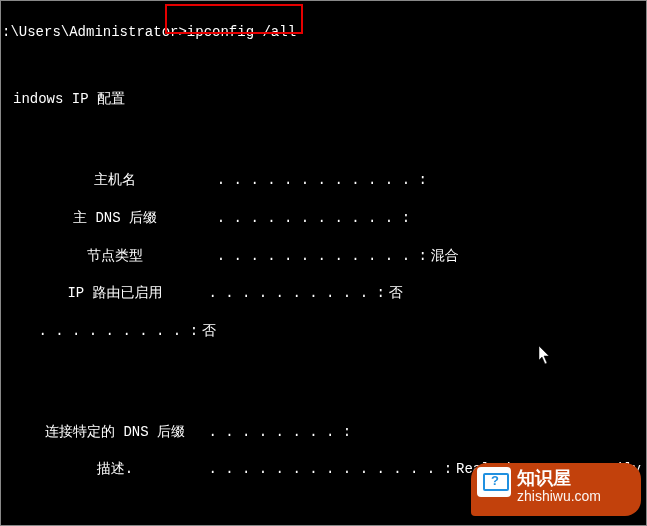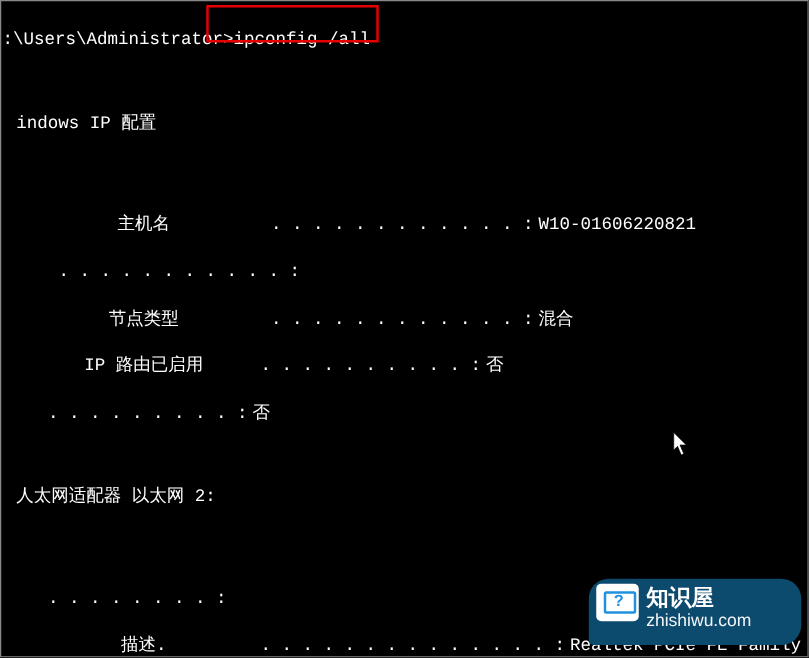--- a/index.html
+++ b/index.html
@@ -65,21 +65,21 @@
   }
   .watermark {
     position: absolute;
     right: 6px;
     bottom: 10px;
     display: flex;
     align-items: center;
     gap: 8px;
   }
   .wm-bubble {
-    background: #0c4a6e;
+    background: #c2410c;
     border-radius: 16px 16px 16px 4px;
     padding: 6px 14px 10px 46px;
     position: relative;
     color: #fff;
     min-width: 110px;
   }
   .wm-icon {
     position: absolute;
     left: 6px;
     top: 4px;
@@ -128,30 +128,29 @@
 
 <div class="frame"></div>
 
 <div class="terminal">
 <span class="prompt-line"><span>:\Users\Administrator&gt;</span><span>ipconfig /all</span></span>
 <div class="highlight-box"></div>
 
 <div class="section-title">indows IP 配置</div>
 <div style="height:6px"></div>
 
-<div class="row indent"><span class="label">主机名</span><span class="dots">  . . . . . . . . . . . . :</span><span class="val">W10-01606220821</span></div>
-<div class="row indent"><span class="dots">  . . . . . . . . . . . :</span><span class="val"></span></div>
+<div class="row indent"><span class="label">主机名</span><span class="dots">  . . . . . . . . . . . . :</span></div>
+<div class="row indent"><span class="label">主 DNS 后缀</span><span class="dots">  . . . . . . . . . . . :</span><span class="val"></span></div>
 <div class="row indent"><span class="label">节点类型</span><span class="dots">  . . . . . . . . . . . . :</span><span class="val">混合</span></div>
 <div class="row indent"><span class="label">IP 路由已启用</span><span class="dots"> . . . . . . . . . . :</span><span class="val">否</span></div>
 <div class="row indent"><span class="dots"> . . . . . . . . . :</span><span class="val">否</span></div>
 
-<div class="section-title indent2">人太网适配器 以太网 2:</div>
 <div style="height:6px"></div>
 
-<div class="row indent"><span class="dots"> . . . . . . . . :</span><span class="val"></span></div>
+<div class="row indent"><span class="label">连接特定的 DNS 后缀</span><span class="dots"> . . . . . . . . :</span><span class="val"></span></div>
 <div class="row indent"><span class="label">描述.</span><span class="dots" style="letter-spacing:0"> . . . . . . . . . . . . . . :</span><span class="val">Realtek PCIe FE Family Controller</span></div>
 
 
 
 
 
 
 
 
 

